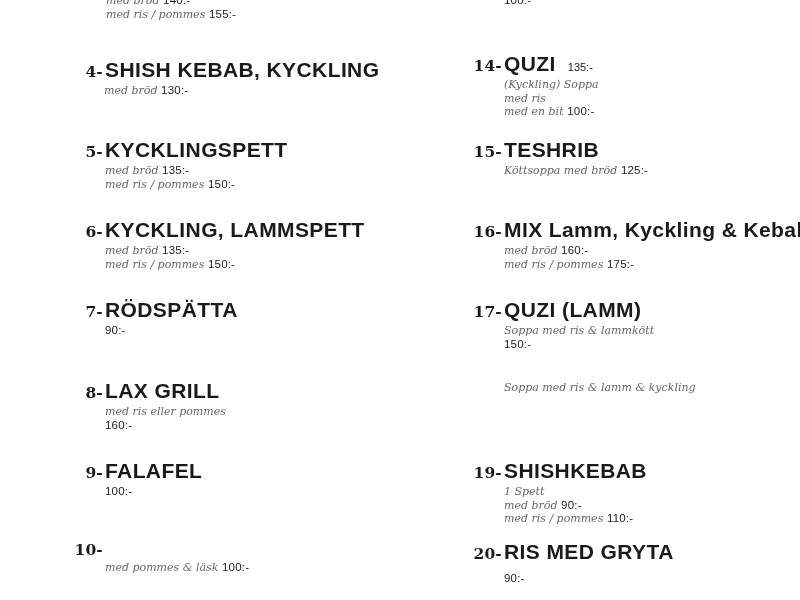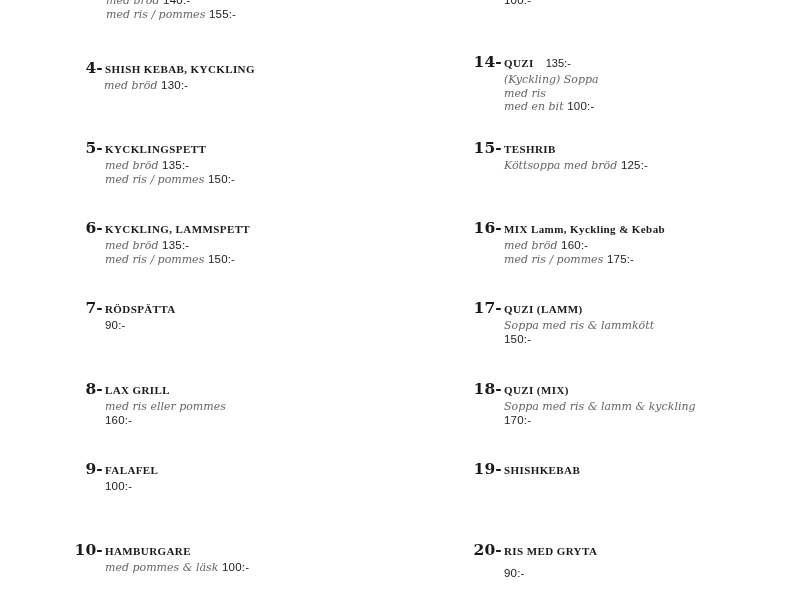--- a/index.html
+++ b/index.html
@@ -26,23 +26,23 @@
     .num {
       font-family: "DejaVu Serif", serif;
       font-weight: bold;
       font-size: 15.5px;
       text-align: right;
       width: 32px;
       margin-right: 2px;
       letter-spacing: 0.2px;
     }
     .title {
-      font-family: Liberation Serif, serif;
+      font-family: Liberation Sans, sans-serif;
       font-weight: bold;
-      font-size: 11px;
+      font-size: 21px;
       letter-spacing: 0.4px;
     }
     .inline-price {
       font-family: "Liberation Sans", sans-serif;
       font-size: 11px;
       margin-left: 12px;
       color: #222;
     }
     .lines {
       margin-left: 34px;
@@ -142,21 +142,20 @@
       <span class="num" style="width: 33px;">9-</span>
       <span class="title">FALAFEL</span>
     </div>
     <div class="lines" style="margin-left: 35px;">
         <div class="line"><span class="desc"></span> <span class="price">100:-</span></div>
       </div>
   </div>
     <div class="item" style="left: 70px; top: 540px;">
     <div class="item-head">
       <span class="num" style="width: 33px;">10-</span>
-      <span class="title">HAMBURGARE</span>
     </div>
     <div class="lines" style="margin-left: 35px;">
         <div class="line"><span class="desc">med pommes &amp; läsk</span> <span class="price">100:-</span></div>
       </div>
   </div>
   </div>
 
 <div id="right-col">
     <div class="item" style="left: 470px; top: 52px;">
     <div class="item-head">
@@ -193,34 +192,34 @@
     <div class="item-head">
       <span class="num" style="width: 32px;">17-</span>
       <span class="title">QUZI (LAMM)</span>
     </div>
     <div class="lines" style="margin-left: 34px;">
         <div class="line"><span class="desc">Soppa med ris &amp; lammkött</span> <span class="price"></span></div>
         <div class="line"><span class="desc"></span> <span class="price">150:-</span></div>
       </div>
   </div>
     <div class="item" style="left: 470px; top: 379px;">
-    <div class="item-head">
-      <span class="num" style="width: 32px;">18-</span>
-      <span class="title">QUZI (MIX)</span>
-    </div>
     <div class="lines" style="margin-left: 34px;">
         <div class="line"><span class="desc">Soppa med ris &amp; lamm &amp; kyckling</span> <span class="price"></span></div>
-        <div class="line"><span class="desc"></span> <span class="price">170:-</span></div>
       </div>
   </div>
     <div class="item" style="left: 470px; top: 459px;">
     <div class="item-head">
       <span class="num" style="width: 32px;">19-</span>
       <span class="title">SHISHKEBAB</span>
     </div>
+    <div class="lines" style="margin-left: 34px;">
+        <div class="line"><span class="desc">1 Spett</span> <span class="price"></span></div>
+        <div class="line"><span class="desc">med bröd</span> <span class="price">90:-</span></div>
+        <div class="line"><span class="desc">med ris / pommes</span> <span class="price">110:-</span></div>
+      </div>
   </div>
     <div class="item" style="left: 470px; top: 540px;">
     <div class="item-head">
       <span class="num" style="width: 32px;">20-</span>
       <span class="title">RIS MED GRYTA</span>
     </div>
     <div class="lines" style="margin-left: 34px;">
         <div class="line" style="height: 6px;"><span class="desc"></span> <span class="price"></span></div>
         <div class="line"><span class="desc"></span> <span class="price">90:-</span></div>
       </div>

